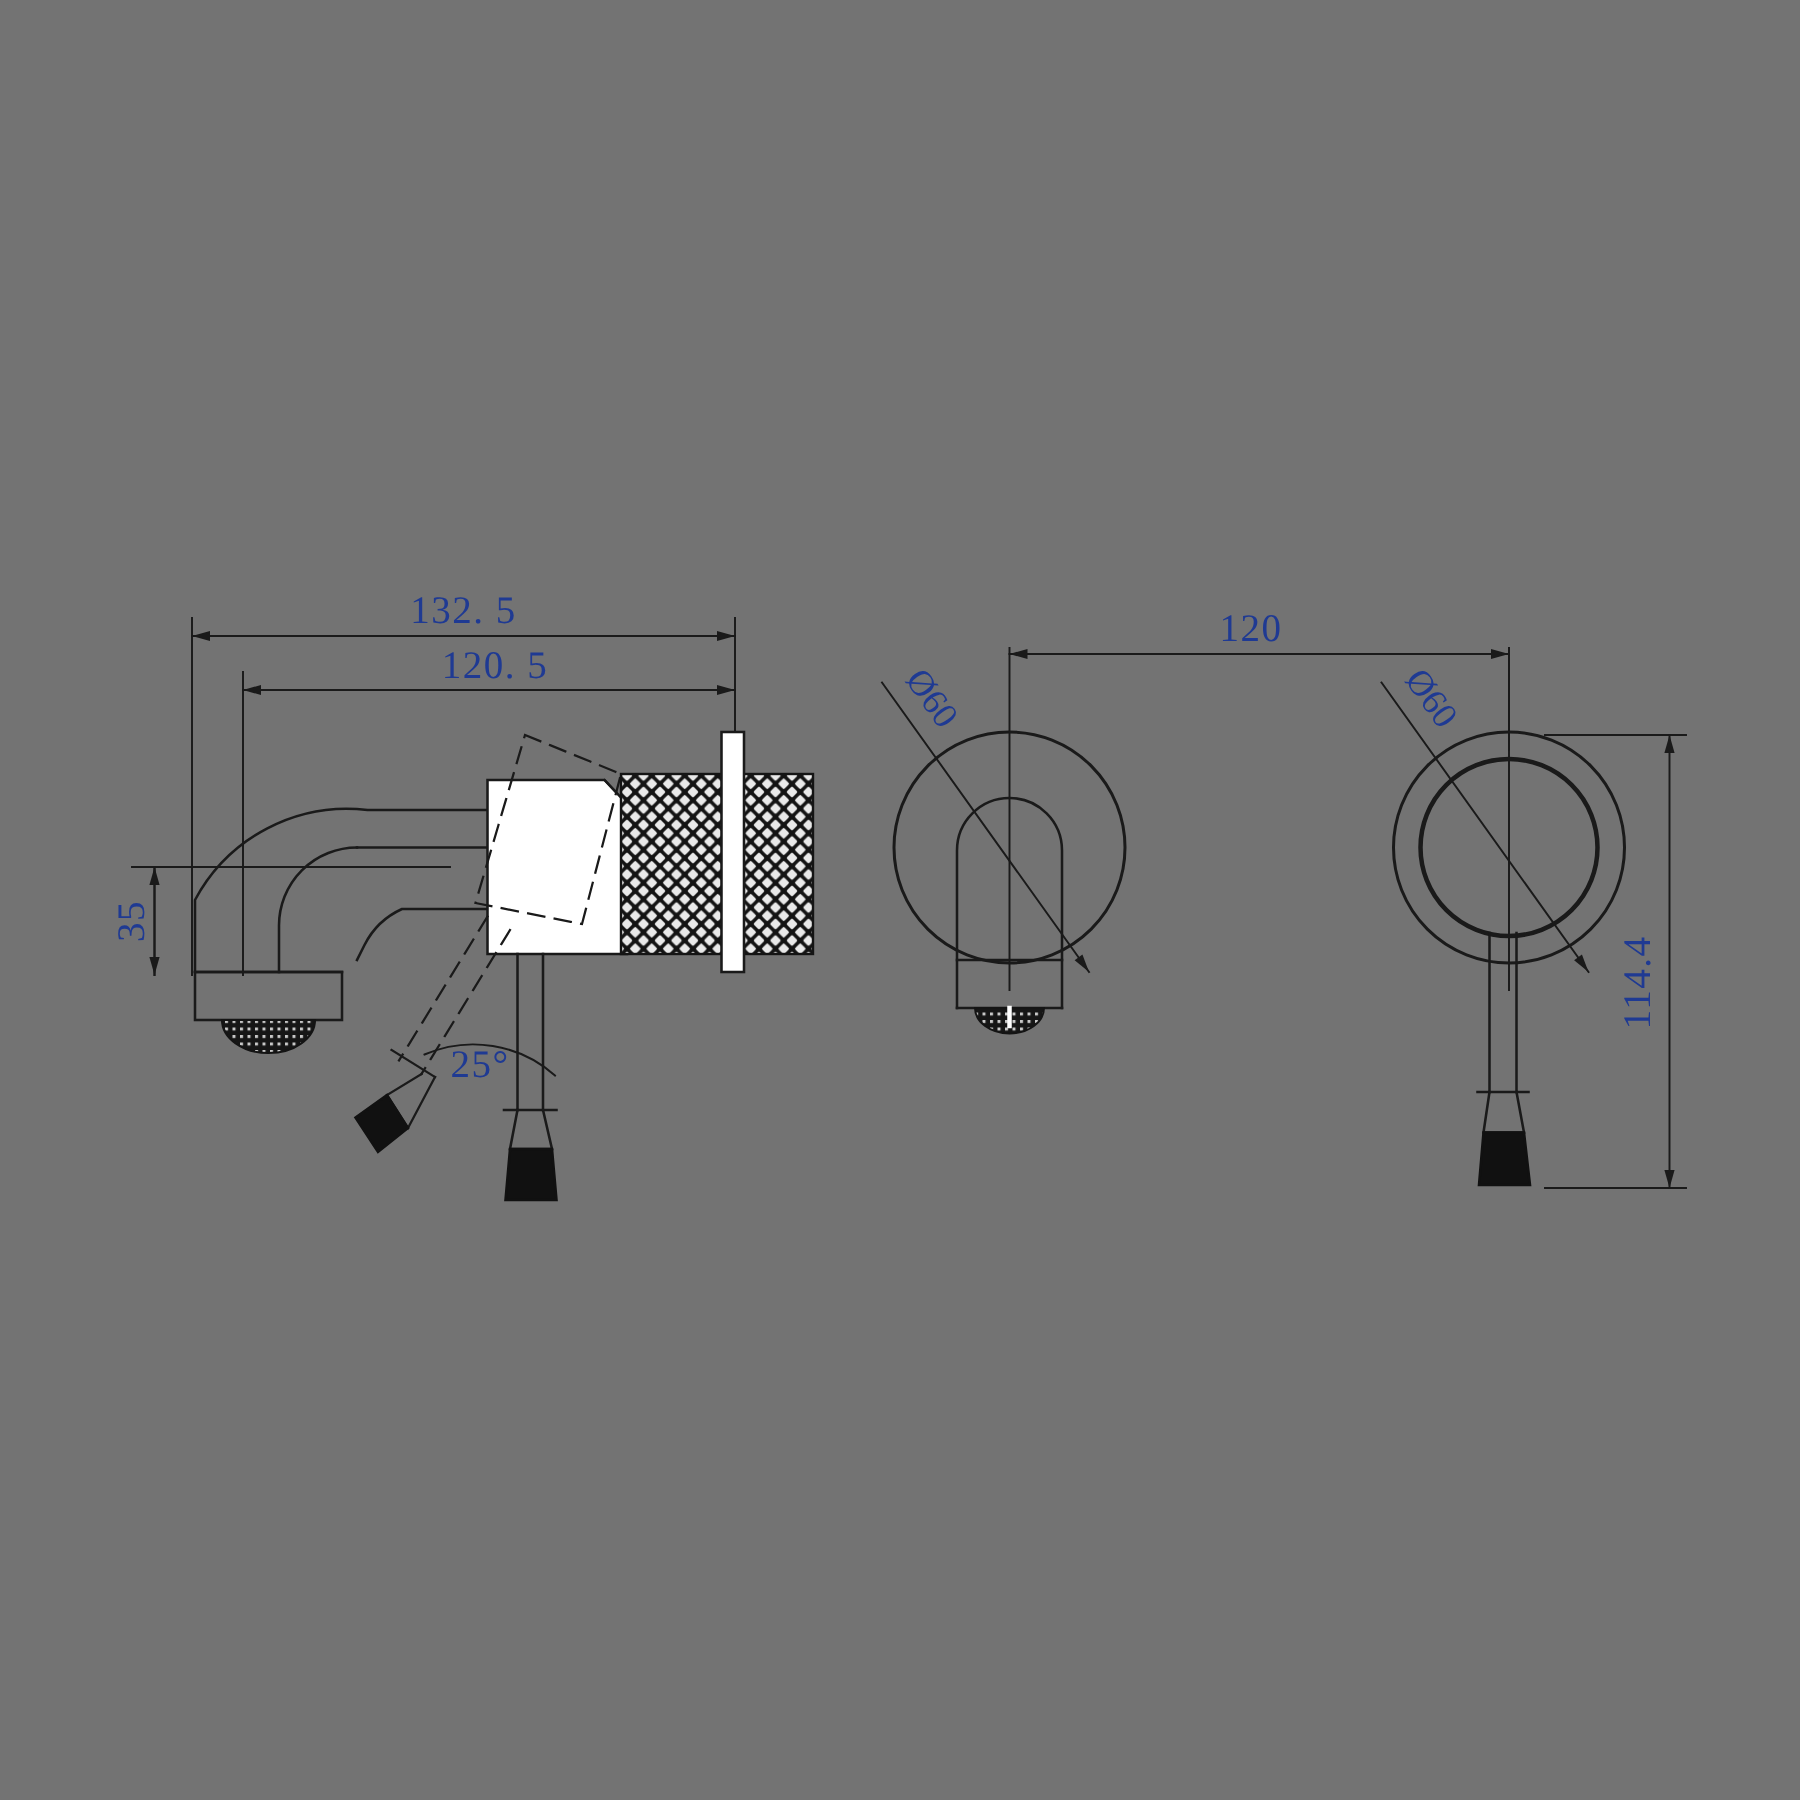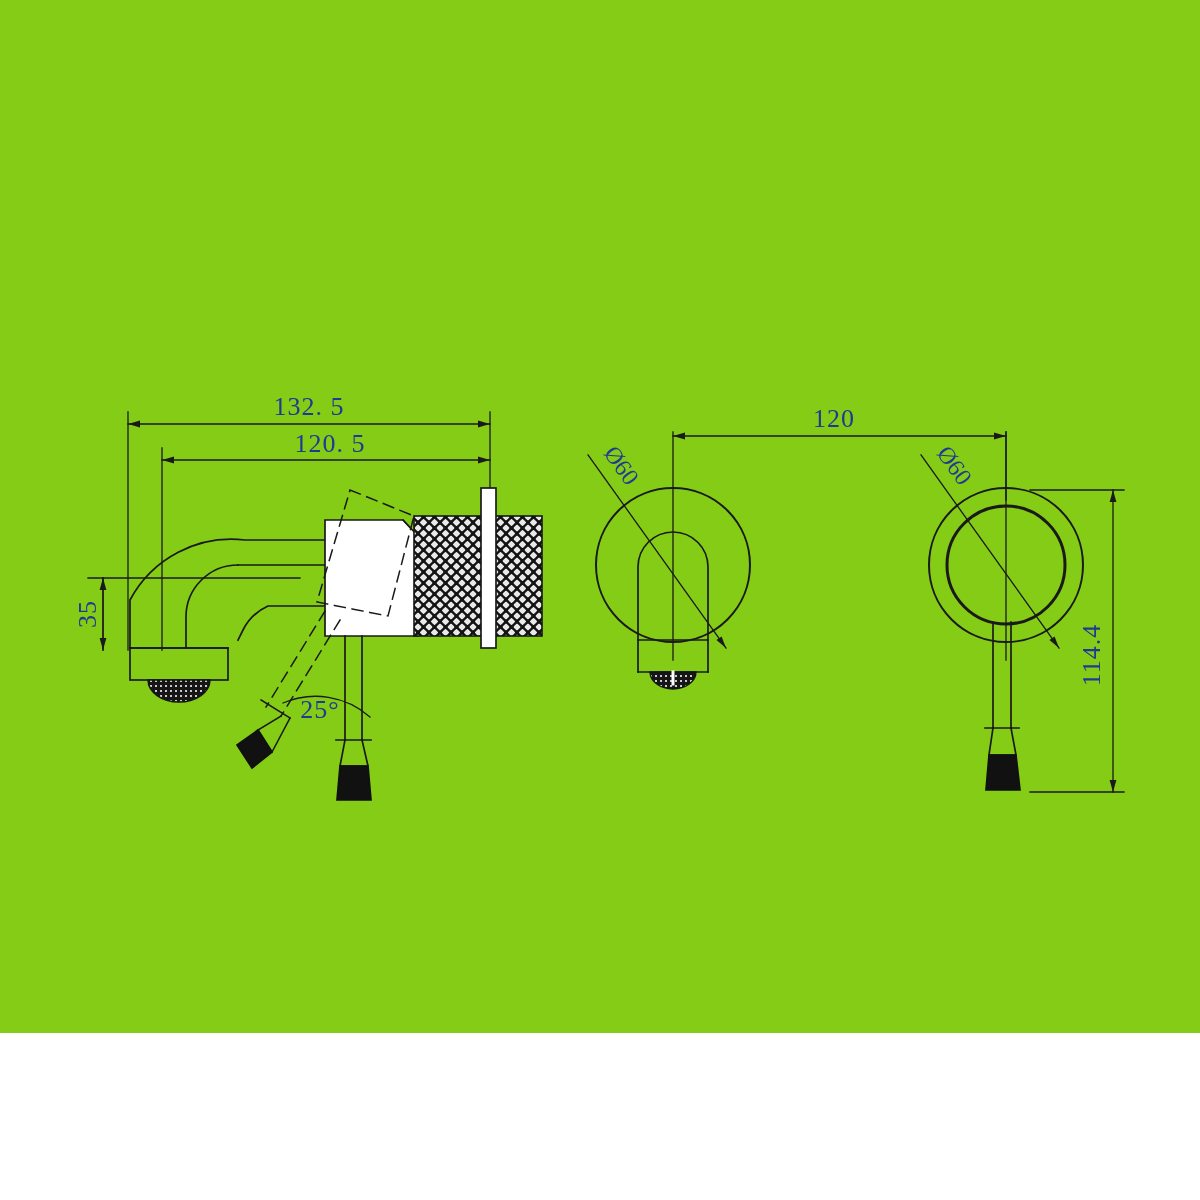--- a/index.html
+++ b/index.html
@@ -3,22 +3,22 @@
 <meta charset="utf-8">
 <style>
   html, body {
     margin: 0;
     padding: 0;
     background: #ffffff;
   }
   #sheet {
     position: relative;
     width: 1200px;
-    height: 1033px;
-    background: #84cc16;
+    height: 1200px;
+    background: #737373;
     overflow: hidden;
     font-family: "Liberation Serif", "DejaVu Serif", serif;
   }
   #drawing {
     position: absolute;
     left: 0;
     top: 0;
     width: 1200px;
     height: 1200px;
   }

